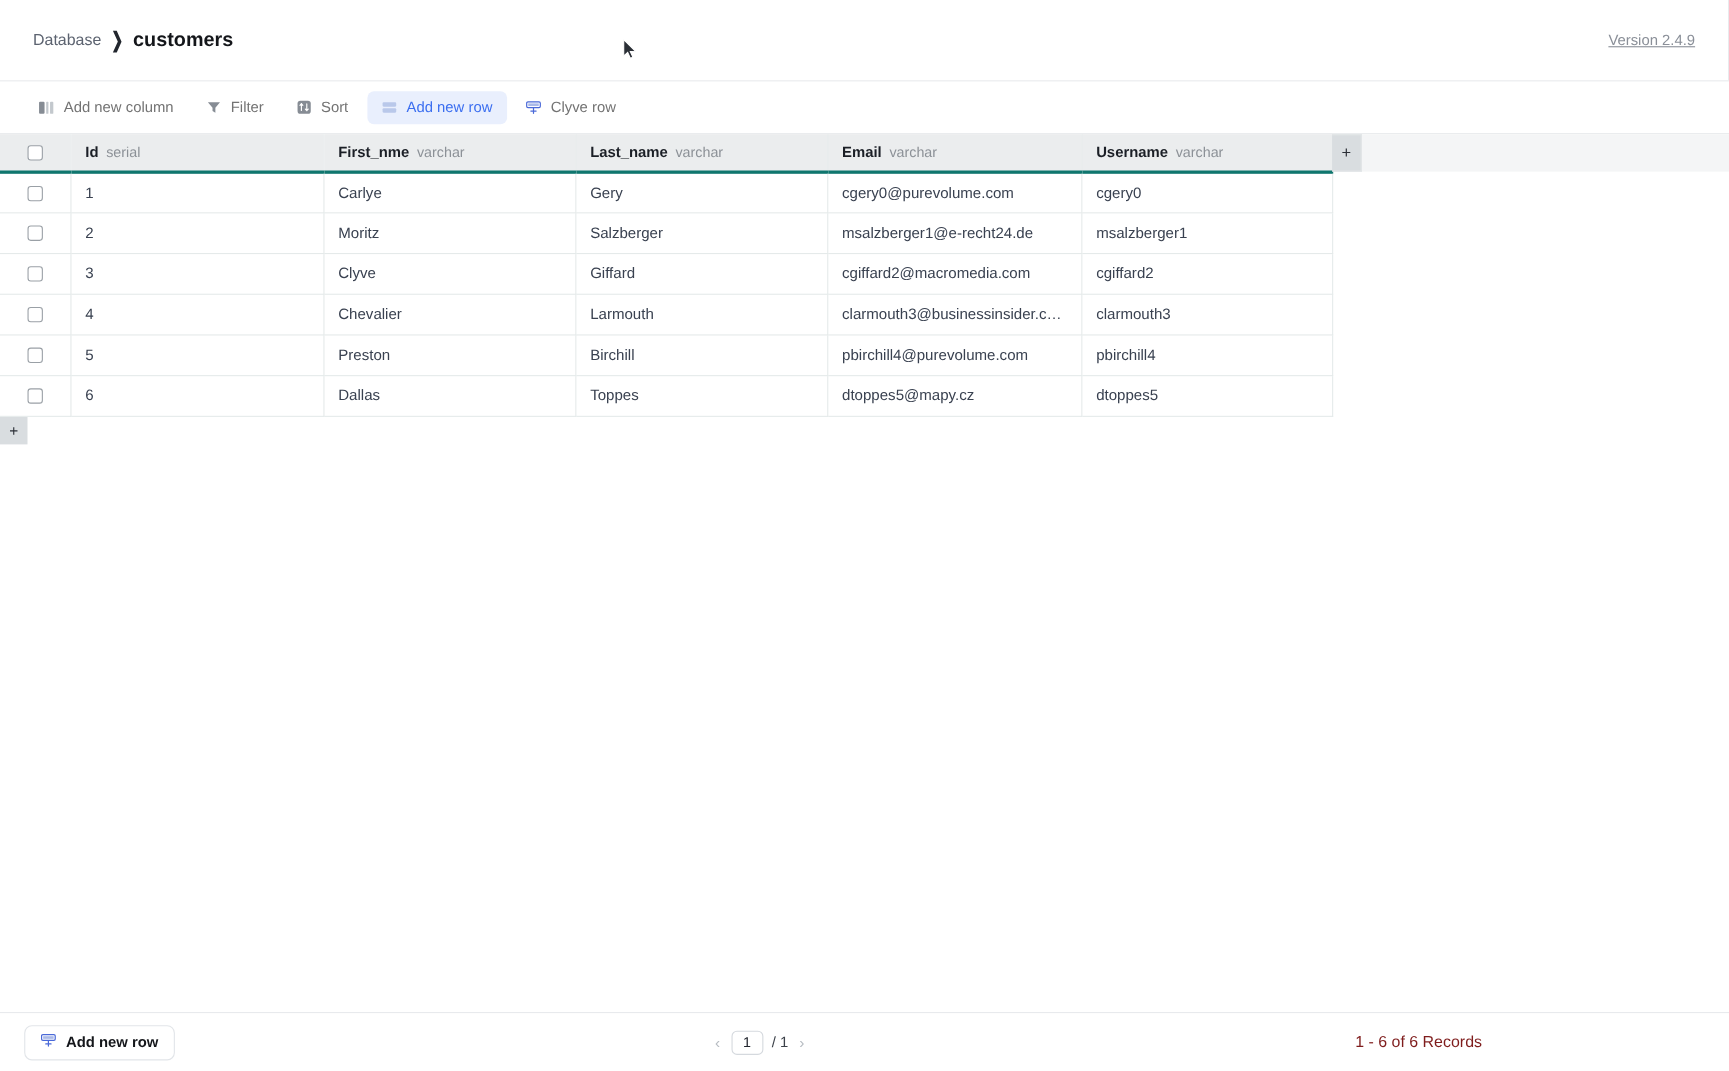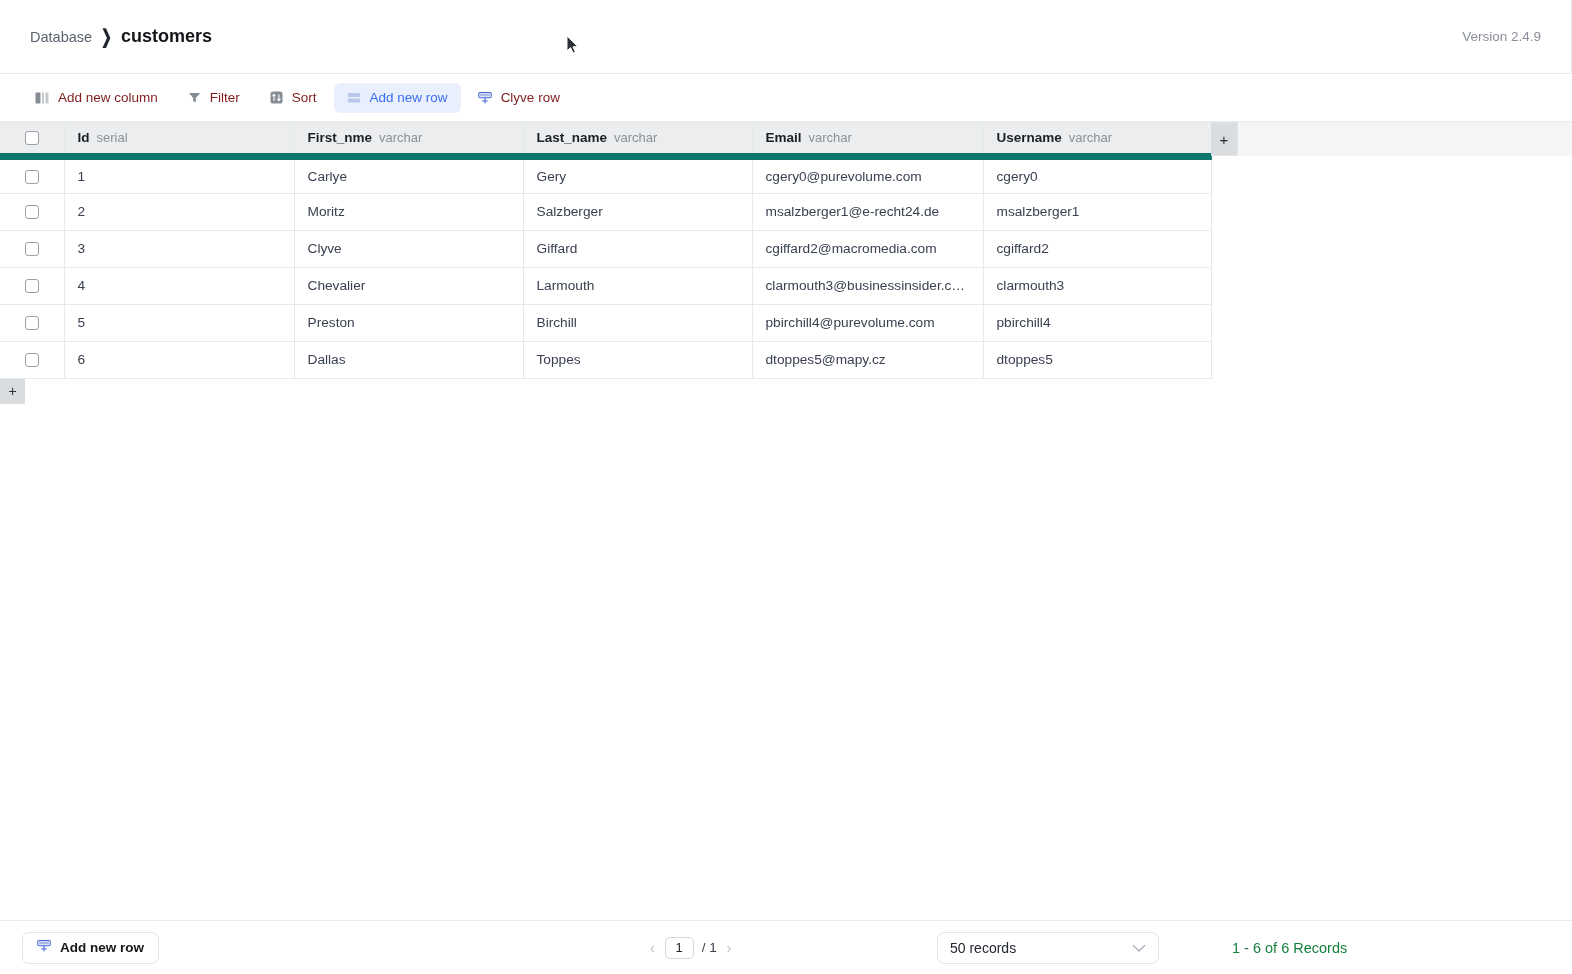--- a/index.html
+++ b/index.html
@@ -37,20 +37,21 @@
   }
   .crumb-current { color: #14161a; font-weight: bold; font-size: 18px; }
   .version {
     position: absolute;
     right: 0; top: 0; bottom: 0;
     display: flex; align-items: center;
     padding-right: 30px;
     font-size: 13.5px;
     color: #8a8f98;
     border-right: 1px solid #e6e8eb;
+    text-decoration: underline;
   }
 
   
   .cursor {
     position: absolute;
     left: 566px; top: 35px;
     width: 14px; height: 20px;
     pointer-events: none;
   }
 
@@ -64,21 +65,21 @@
     gap: 4px;
   }
   .tbtn {
     display: inline-flex;
     align-items: center;
     gap: 9px;
     height: 30px;
     padding: 0 13px;
     border-radius: 6px;
     font-size: 13.5px;
-    color: #7f1d1d;
+    color: #737373;
     background: transparent;
     border: none;
     cursor: pointer;
     white-space: nowrap;
   }
   .tbtn.active {
     background: #e9effd;
     color: #3b6ef0;
     font-weight: normal;
   }
@@ -107,21 +108,21 @@
     font-weight: normal;
     font-size: 13.7px;
     color: #394150;
     overflow: hidden;
     white-space: nowrap;
     text-overflow: ellipsis;
   }
   table.grid th {
     height: 34px;
     background: #ebedee;
-    border-bottom: 7px solid #0f766e;
+    border-bottom: 3px solid #0f766e;
     color: #21252c;
     font-size: 13.5px;
   }
   table.grid th:first-child, table.grid td:first-child {
     border-left: none;
     padding: 0;
     text-align: center;
   }
   table.grid td { height: 37px; background: #ffffff; }
   .th-name { font-weight: bold; color: #1b1f26; }
@@ -216,21 +217,21 @@
     padding: 0 12px;
     font-size: 14px;
     color: #22262e;
     cursor: pointer;
   }
   .rec-select .chev { margin-left: auto; color: #a9afb6; }
   .rec-count {
     position: absolute;
     left: 1232px;
     font-size: 14.5px;
-    color: #15803d;
+    color: #7f1d1d;
   }
 </style>
 </head>
 <body>
 
 <div class="topbar">
   <div class="breadcrumb">
     <span class="crumb-root">Database</span>
     <span class="crumb-sep">❯</span>
     <span class="crumb-current">customers</span>
@@ -404,23 +405,15 @@
     <span>Add new row</span>
   </button>
 
   <div class="pager">
     <span class="pg-arrow">‹</span>
     <input class="pg-input" value="1" style="">
     <span class="pg-total">/ 1</span>
     <span class="pg-arrow">›</span>
   </div>
 
-  <div class="rec-select">
-    <span>50 records</span>
-    <span class="chev">
-      <svg width="14" height="9" viewBox="0 0 14 9">
-          <path d="M1.2 1.4 L7 7 L12.8 1.4" fill="none" stroke="#a9afb6" stroke-width="1.3" stroke-linecap="round"></path>
-        </svg>
-    </span>
-  </div>
 
   <div class="rec-count">1 - 6 of 6 Records</div>
 </div>
 
 </body></html>

